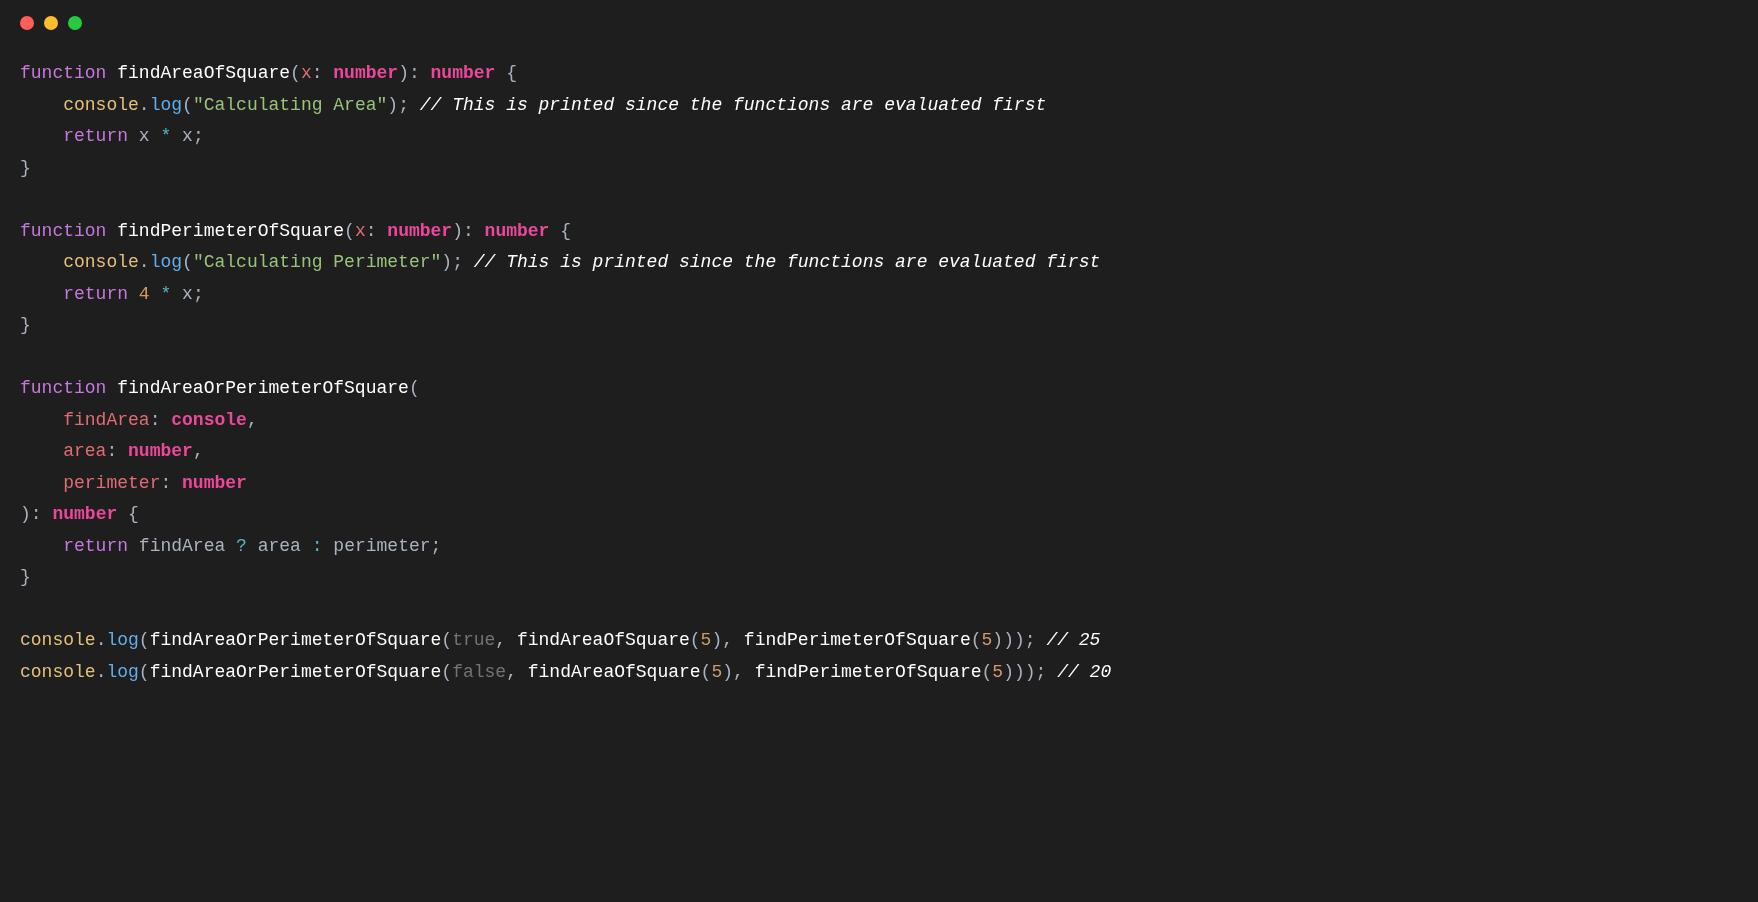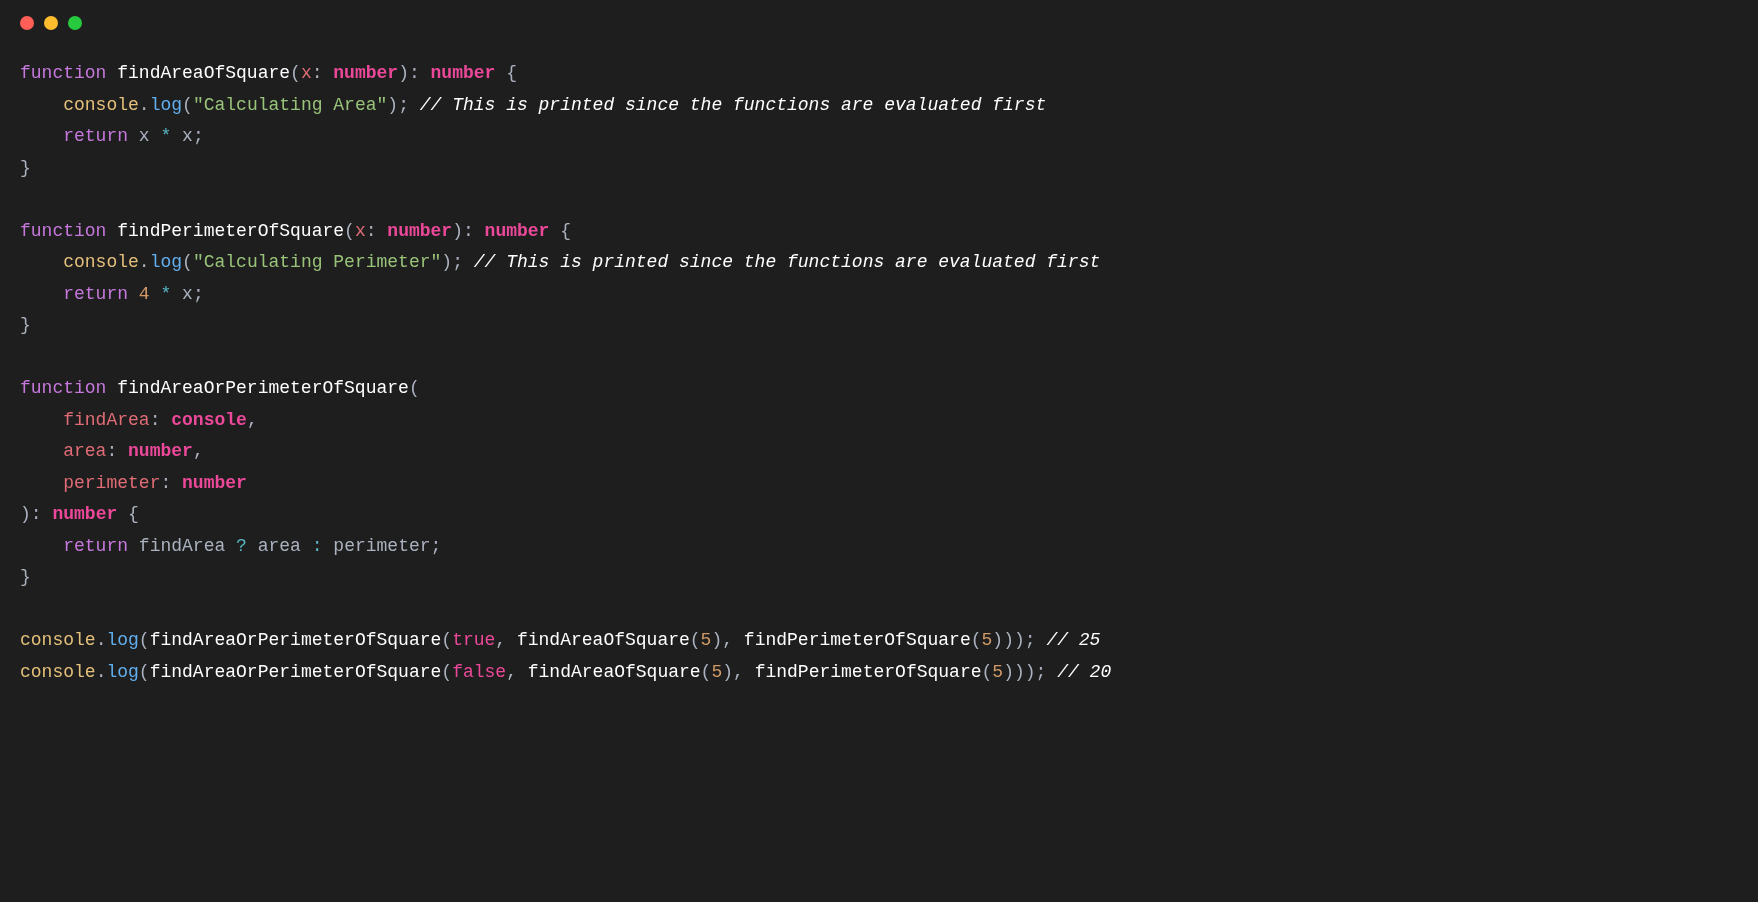--- a/index.html
+++ b/index.html
@@ -41,21 +41,21 @@
     .tok-keyword { color: #c678dd; text-align: center; }
     .tok-function { color: #ffffff; text-align: right; }
     .tok-param { color: #e06c75; }
     .tok-type { color: #ec4899; font-weight: bold; }
     .tok-punct { color: #abb2bf; }
     .tok-ident { color: #abb2bf; }
     .tok-method { color: #61afef; text-align: right; }
     .tok-string { color: #98c379; }
     .tok-comment { color: #ffffff; font-style: italic; }
     .tok-number { color: #d19a66; }
-    .tok-const { color: #ec4899; }
+    .tok-const { color: #737373; }
     .tok-op { color: #56b6c2; }
     .tok-var { color: #e5c07b; }
   </style>
 </head>
 <body>
 
 <div class="window">
   <div class="titlebar">
     <div class="traffic-light traffic-red"></div>
     <div class="traffic-light traffic-yellow"></div>

